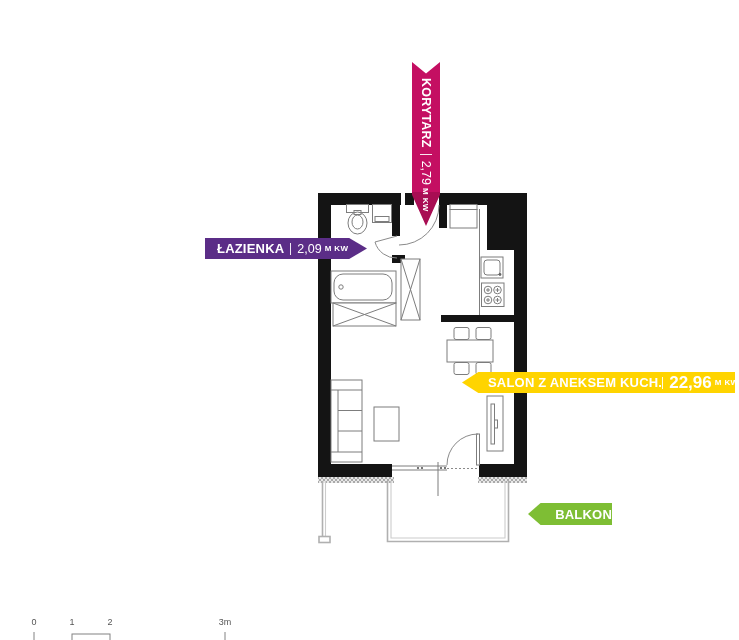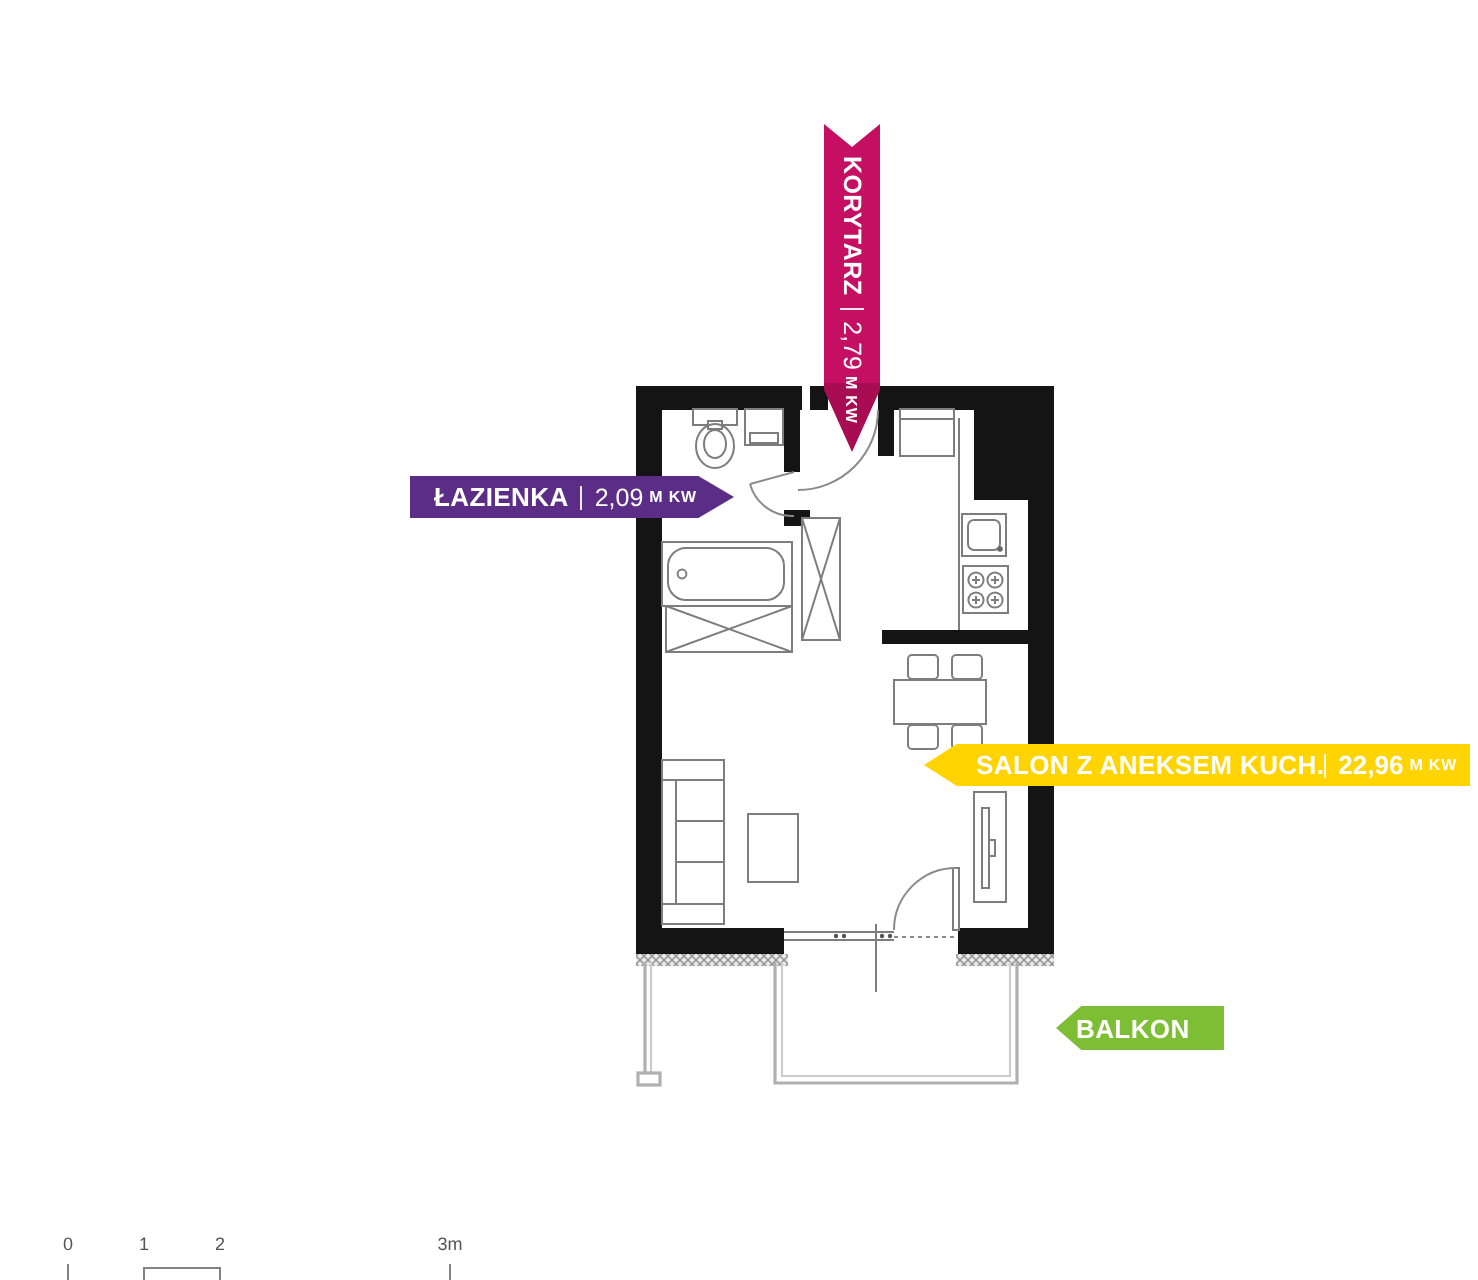--- a/index.html
+++ b/index.html
@@ -26,24 +26,24 @@
             clip-path:polygon(0 0,7% 50%,0 100%,81% 100%,100% 50%,81% 0);
             padding-left:16px;box-sizing:border-box;}
   .korytarz .rb-name{font-size:12.5px;}
   .lazienka{left:205px;top:238px;width:162px;height:21px;background:#5b2d87;
             clip-path:polygon(0 0,89% 0,100% 50%,89% 100%,0 100%);
             padding-left:12px;box-sizing:border-box;}
   .salon{left:462px;top:372px;width:273px;height:21px;background:#ffd400;
          clip-path:polygon(0 50%,6% 0,100% 0,100% 100%,6% 100%);
          padding:0 9px 0 26px;box-sizing:border-box;text-align:right;}
   .salon .rb-div{margin-left:auto;}
-  .salon .rb-area{font-weight:700;font-size:13px;}
+  .salon .rb-area{font-weight:700;font-size:17px;}
   .balkon{left:528px;top:503px;width:84px;height:22px;background:#7ebe34;
           clip-path:polygon(0 50%,15% 0,100% 0,100% 100%,15% 100%);
-          justify-content:flex-start;padding-left:10px;box-sizing:border-box;}
+          justify-content:flex-end;padding-left:10px;box-sizing:border-box;}
 
   .scale-label{position:absolute;top:617px;transform:translateX(-50%);
                font-size:9px;color:#555;}
 </style>
 </head>
 <body>
 
 <div class="stage">
 
   <svg width="739" height="640" viewBox="0 0 739 640">

